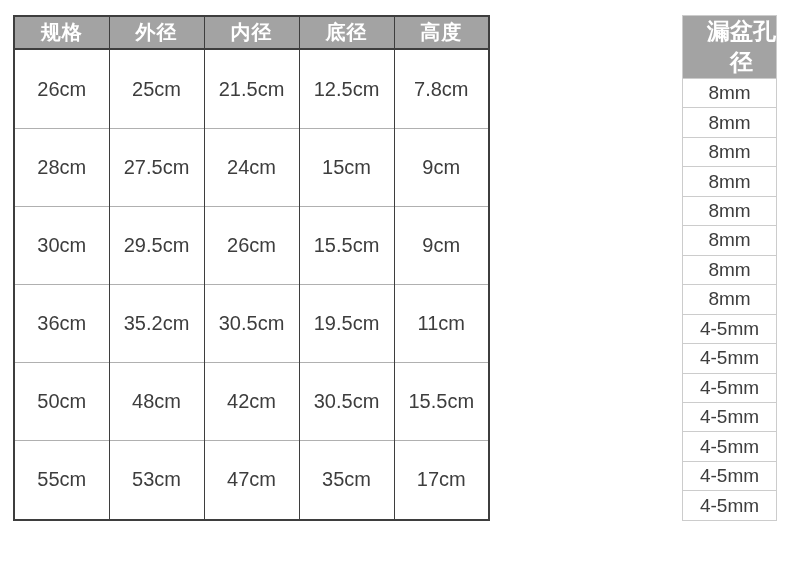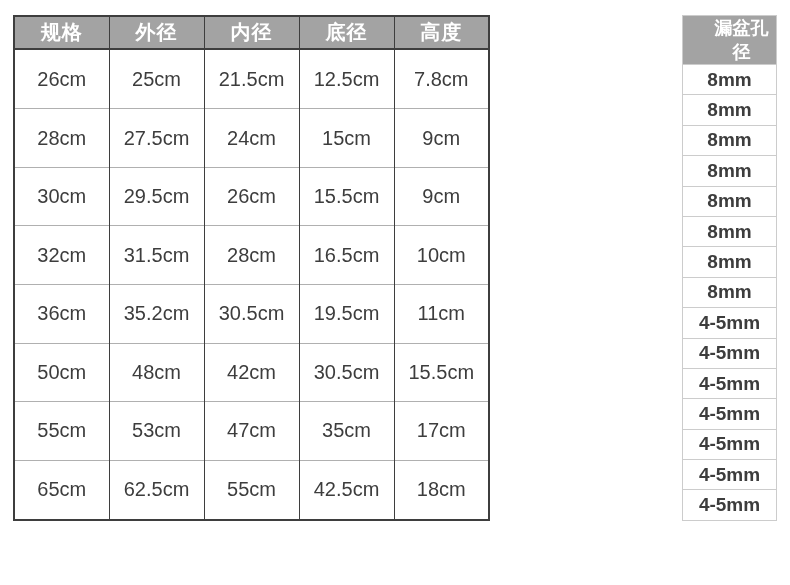--- a/index.html
+++ b/index.html
@@ -55,34 +55,33 @@
   
   .hole-table {
     left: 682px; top: 15px;
     width: 95px; height: 506px;
     border: 1px solid var(--hole-border);
   }
   .hole-table thead tr { height: 33px; }
   .hole-table th {
     background: var(--header-bg);
     color: var(--header-text);
-    font-size: 18px;
+    font-size: 23px;
     font-weight: bold;
     text-align: center;
     vertical-align: middle;
     border: 1px solid var(--hole-border);
     padding-left: 24px;
   }
   .hole-table td {
     color: var(--cell-text);
     font-size: 19px;
     text-align: center;
     vertical-align: middle;
     border: 1px solid var(--hole-border);
-    font-weight: bold;
   }
 </style>
 </head>
 <body>
 
 <div class="canvas">
 
   <table class="size-table">
     <thead>
       <tr>
@@ -109,53 +108,39 @@
           <td>9cm</td>
         </tr>
         <tr>
           <td>30cm</td>
           <td>29.5cm</td>
           <td>26cm</td>
           <td>15.5cm</td>
           <td>9cm</td>
         </tr>
         <tr>
-          <td>32cm</td>
-          <td>31.5cm</td>
-          <td>28cm</td>
-          <td>16.5cm</td>
-          <td>10cm</td>
-        </tr>
-        <tr>
           <td>36cm</td>
           <td>35.2cm</td>
           <td>30.5cm</td>
           <td>19.5cm</td>
           <td>11cm</td>
         </tr>
         <tr>
           <td>50cm</td>
           <td>48cm</td>
           <td>42cm</td>
           <td>30.5cm</td>
           <td>15.5cm</td>
         </tr>
         <tr>
           <td>55cm</td>
           <td>53cm</td>
           <td>47cm</td>
           <td>35cm</td>
           <td>17cm</td>
-        </tr>
-        <tr>
-          <td>65cm</td>
-          <td>62.5cm</td>
-          <td>55cm</td>
-          <td>42.5cm</td>
-          <td>18cm</td>
         </tr>
       </tbody>
   </table>
 
   <table class="hole-table">
     <thead>
       <tr>
           <th>漏盆孔径</th>
         </tr>
     </thead>

